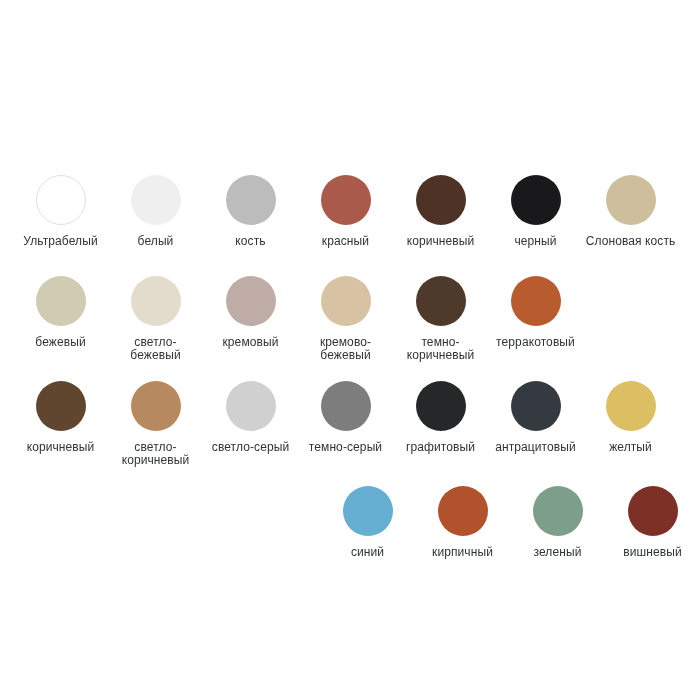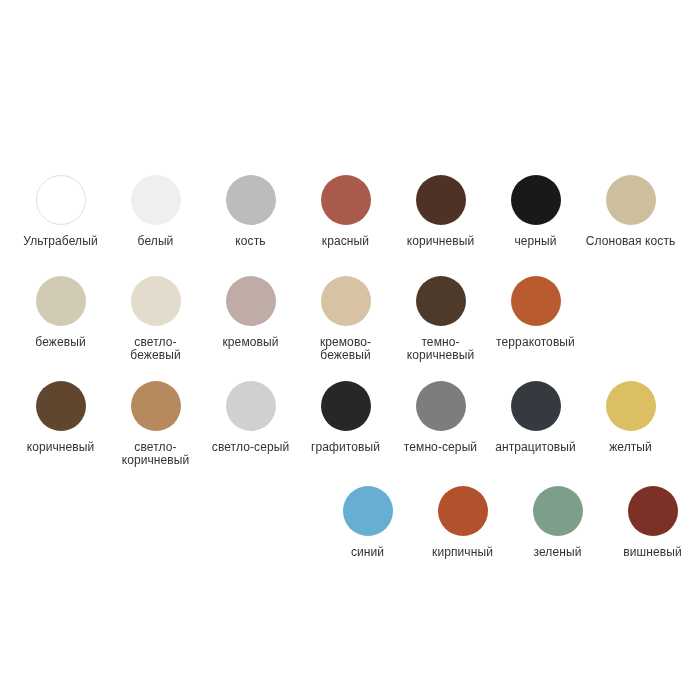--- a/index.html
+++ b/index.html
@@ -164,29 +164,29 @@
 коричневый</div>
       </div>
       <div class="cell">
         <div class="swatch-wrap">
           <div class="swatch" style="background: rgb(208, 208, 208);"></div>
         </div>
         <div class="label">светло-серый</div>
       </div>
       <div class="cell">
         <div class="swatch-wrap">
+          <div class="swatch" style="background: rgb(125, 125, 125);"></div>
+        </div>
+        <div class="label">темно-серый</div>
+      </div>
+      <div class="cell">
+        <div class="swatch-wrap">
           <div class="swatch" style="background: rgb(38, 39, 40);"></div>
         </div>
         <div class="label">графитовый</div>
-      </div>
-      <div class="cell">
-        <div class="swatch-wrap">
-          <div class="swatch" style="background: rgb(125, 125, 125);"></div>
-        </div>
-        <div class="label">темно-серый</div>
       </div>
       <div class="cell">
         <div class="swatch-wrap">
           <div class="swatch" style="background: rgb(52, 58, 64);"></div>
         </div>
         <div class="label">антрацитовый</div>
       </div>
       <div class="cell">
         <div class="swatch-wrap">
           <div class="swatch" style="background: rgb(219, 191, 98);"></div>

